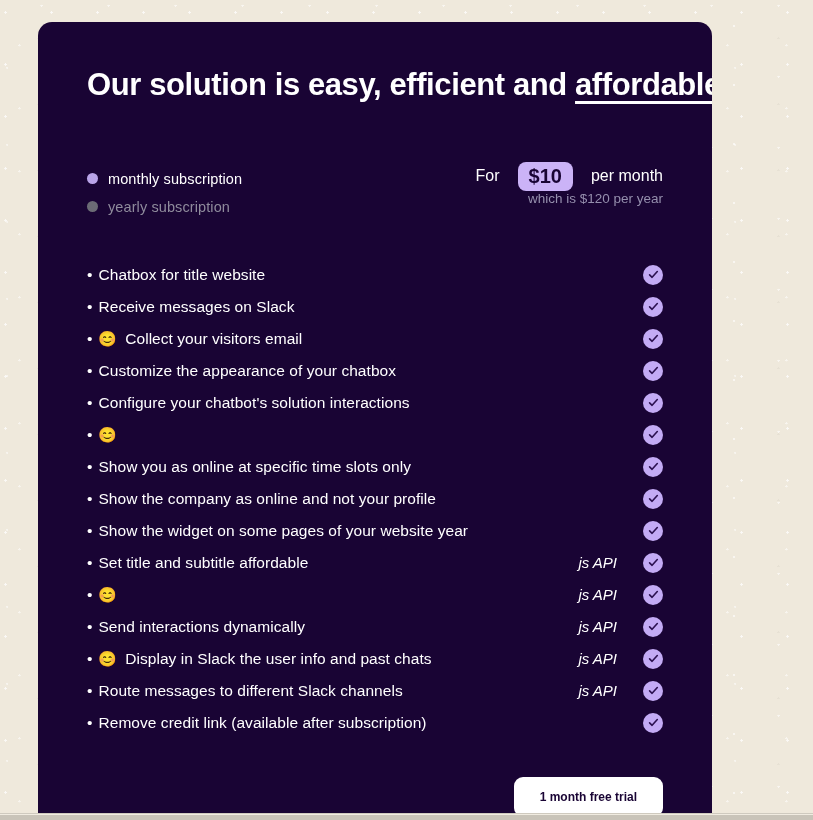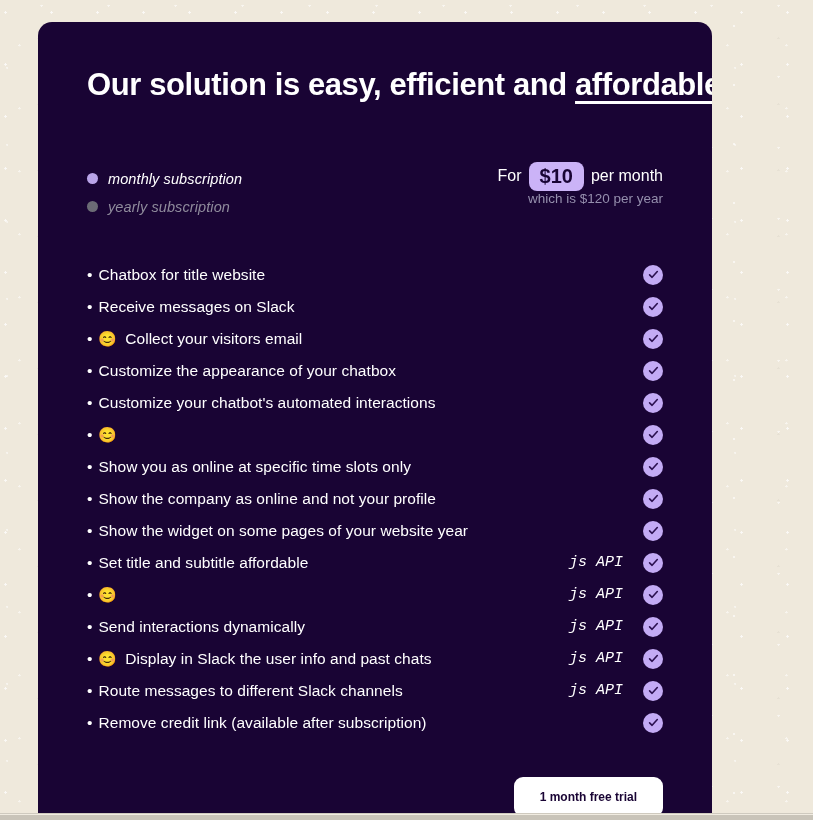--- a/index.html
+++ b/index.html
@@ -66,21 +66,21 @@
   }
 
   
   .plan-row {
     display: flex;
     justify-content: space-between;
     align-items: flex-start;
     margin-top: 57px;
   }
 
-  .options { padding-top: 3px; font-style: italic; }
+  .options { padding-top: 3px; }
 
   .option {
     display: flex;
     align-items: center;
     gap: 10px;
     height: 28px;
     cursor: pointer;
   }
 
   .radio-dot {
@@ -99,21 +99,21 @@
   .option.selected .option-label   { color: #ffffff; }
   .option.unselected .option-label { color: #8f8b9c; }
 
   
   .price-block { text-align: right; }
 
   .price-line {
     display: flex;
     align-items: center;
     justify-content: flex-end;
-    gap: 7px;
+    gap: 18px;
     color: #ffffff;
     font-size: 16px;
     white-space: nowrap;
   }
 
   .price-pill {
     background: #cbb3f7;
     color: #190434;
     font-size: 20px;
     font-weight: 700;
@@ -157,22 +157,21 @@
   .emoji {
     font-size: 15px;
     margin-right: 8px;
     line-height: 1;
   }
 
   .feature-right {
     margin-left: auto;
     display: flex;
     align-items: center;
-    gap: 20px;
-    font-family: Liberation Mono, monospace;
+    gap: 26px;
   }
 
   .api-tag {
     color: #ffffff;
     font-size: 15px;
     font-style: italic;
     white-space: nowrap;
   }
 
   .check {
@@ -312,21 +311,21 @@
             <span class="check">
               <svg width="13" height="13" viewBox="0 0 13 13">
                 <path d="M2.6 6.9 L5.1 9.3 L10.3 3.5" fill="none" stroke="#2b1150" stroke-width="1.6" stroke-linecap="round" stroke-linejoin="round"></path>
               </svg>
             </span>
           </div>
         </div>
         <div class="feature">
           <div class="feature-text">
             <span class="bullet">•</span>
-            <span>Customize your chatbot's automated interactions</span>
+            <span>Configure your chatbot's solution interactions</span>
           </div>
           <div class="feature-right">
             <span class="check">
               <svg width="13" height="13" viewBox="0 0 13 13">
                 <path d="M2.6 6.9 L5.1 9.3 L10.3 3.5" fill="none" stroke="#2b1150" stroke-width="1.6" stroke-linecap="round" stroke-linejoin="round"></path>
               </svg>
             </span>
           </div>
         </div>
         <div class="feature">

